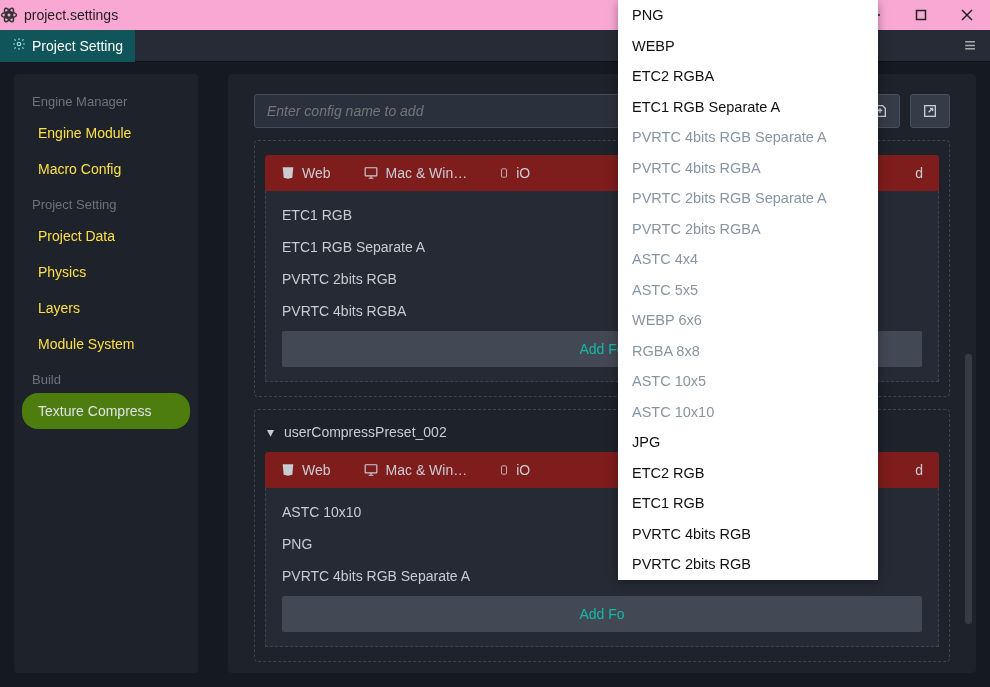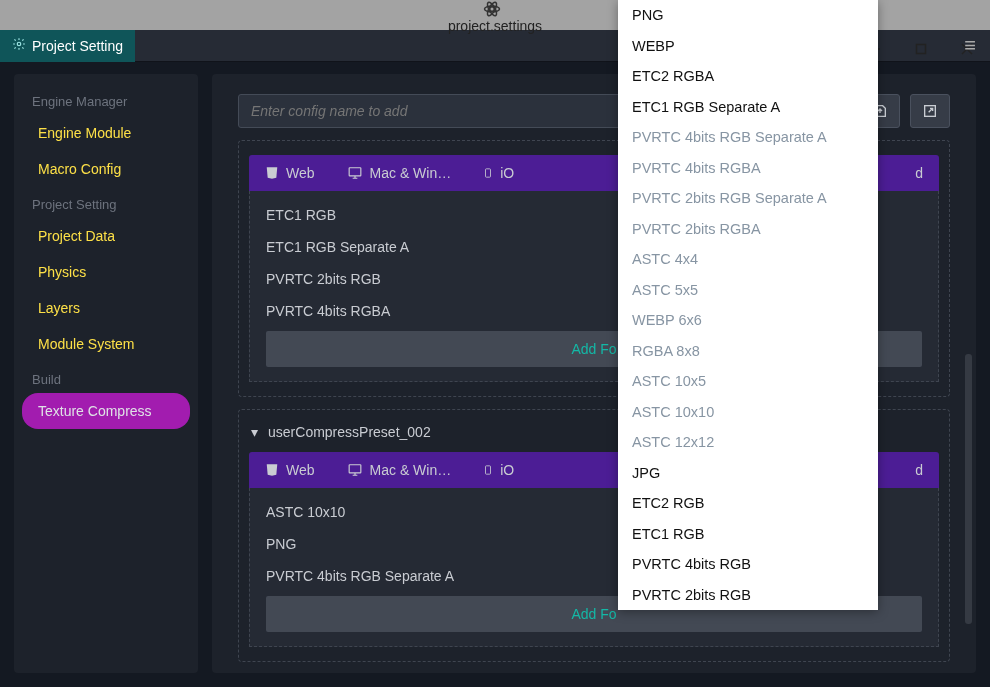--- a/index.html
+++ b/index.html
@@ -7,25 +7,24 @@
   width: 990px; height: 687px;
   font-family: "Segoe UI", Arial, sans-serif;
   font-size: 14px;
   background: #141922;
   color: #bcc0c5;
   overflow: hidden;
   position: relative;
 }
 .titlebar {
   height: 30px;
-  background: #a3a3a3;
+  background: #f9a8d4;
   display: flex;
   align-items: center;
   color: #222;
-  flex-direction: column;
 }
 .app-icon {
   width: 18px; height: 18px;
   margin-right: 6px;
   display: flex; align-items: center; justify-content: center;
 }
 .titlebar-title { font-size: 14px; color: #222; }
 .win-controls { margin-left: auto; display: flex; }
 .win-btn {
   width: 46px; height: 30px;
@@ -53,40 +52,40 @@
   width: 40px; height: 32px;
   color: #aaa;
   display: flex; align-items: center; justify-content: center;
   font-size: 20px;
 }
 
 .workarea {
   display: flex;
   height: calc(100% - 62px);
   padding: 12px 14px 14px 14px;
-  gap: 14px;
+  gap: 30px;
 }
 .sidebar {
   width: 184px;
   background: #1d222b;
   border-radius: 4px;
   padding: 10px 8px;
 }
 .side-section {
   color: #6d737e;
   font-size: 13px;
   padding: 10px 10px 6px;
 }
 .side-item {
   color: #fde047;
   font-size: 14px;
   padding: 10px 16px;
   border-radius: 3px;
 }
-.side-item.selected { background: #a21caf; color: #dfe2e6; border-radius: 16px; }
+.side-item.selected { background: #4d7c0f; color: #dfe2e6; border-radius: 16px; }
 
 .main {
   flex: 1;
   background: #1d222b;
   border-radius: 4px;
   padding: 20px 26px;
   position: relative;
   overflow: hidden;
 }
 .config-row {
@@ -121,21 +120,21 @@
 }
 .preset-head {
   display: flex; align-items: center;
   gap: 10px;
   color: #c9ccd2;
   font-size: 14px;
   padding: 6px 2px;
 }
 .plat-tabs {
   display: flex;
-  background: #4c1d95;
+  background: #7f1d1d;
   border-radius: 3px 3px 0 0;
   margin-top: 6px;
 }
 .plat-tab {
   flex: 0 0 auto;
   padding: 10px 16px;
   color: #c9ccd2;
   display: flex; align-items: center; gap: 7px;
   font-size: 14px;
 }
@@ -366,19 +365,18 @@
     <div class="dd-item disabled">PVRTC 4bits RGB Separate A</div>
     <div class="dd-item disabled">PVRTC 4bits RGBA</div>
     <div class="dd-item disabled">PVRTC 2bits RGB Separate A</div>
     <div class="dd-item disabled">PVRTC 2bits RGBA</div>
     <div class="dd-item disabled">ASTC 4x4</div>
     <div class="dd-item disabled">ASTC 5x5</div>
     <div class="dd-item disabled">WEBP 6x6</div>
     <div class="dd-item disabled">RGBA 8x8</div>
     <div class="dd-item disabled">ASTC 10x5</div>
     <div class="dd-item disabled">ASTC 10x10</div>
-    <div class="dd-item disabled">ASTC 12x12</div>
     <div class="dd-item">JPG</div>
     <div class="dd-item">ETC2 RGB</div>
     <div class="dd-item">ETC1 RGB</div>
     <div class="dd-item">PVRTC 4bits RGB</div>
     <div class="dd-item">PVRTC 2bits RGB</div>
   </div>
 
 </body></html>

